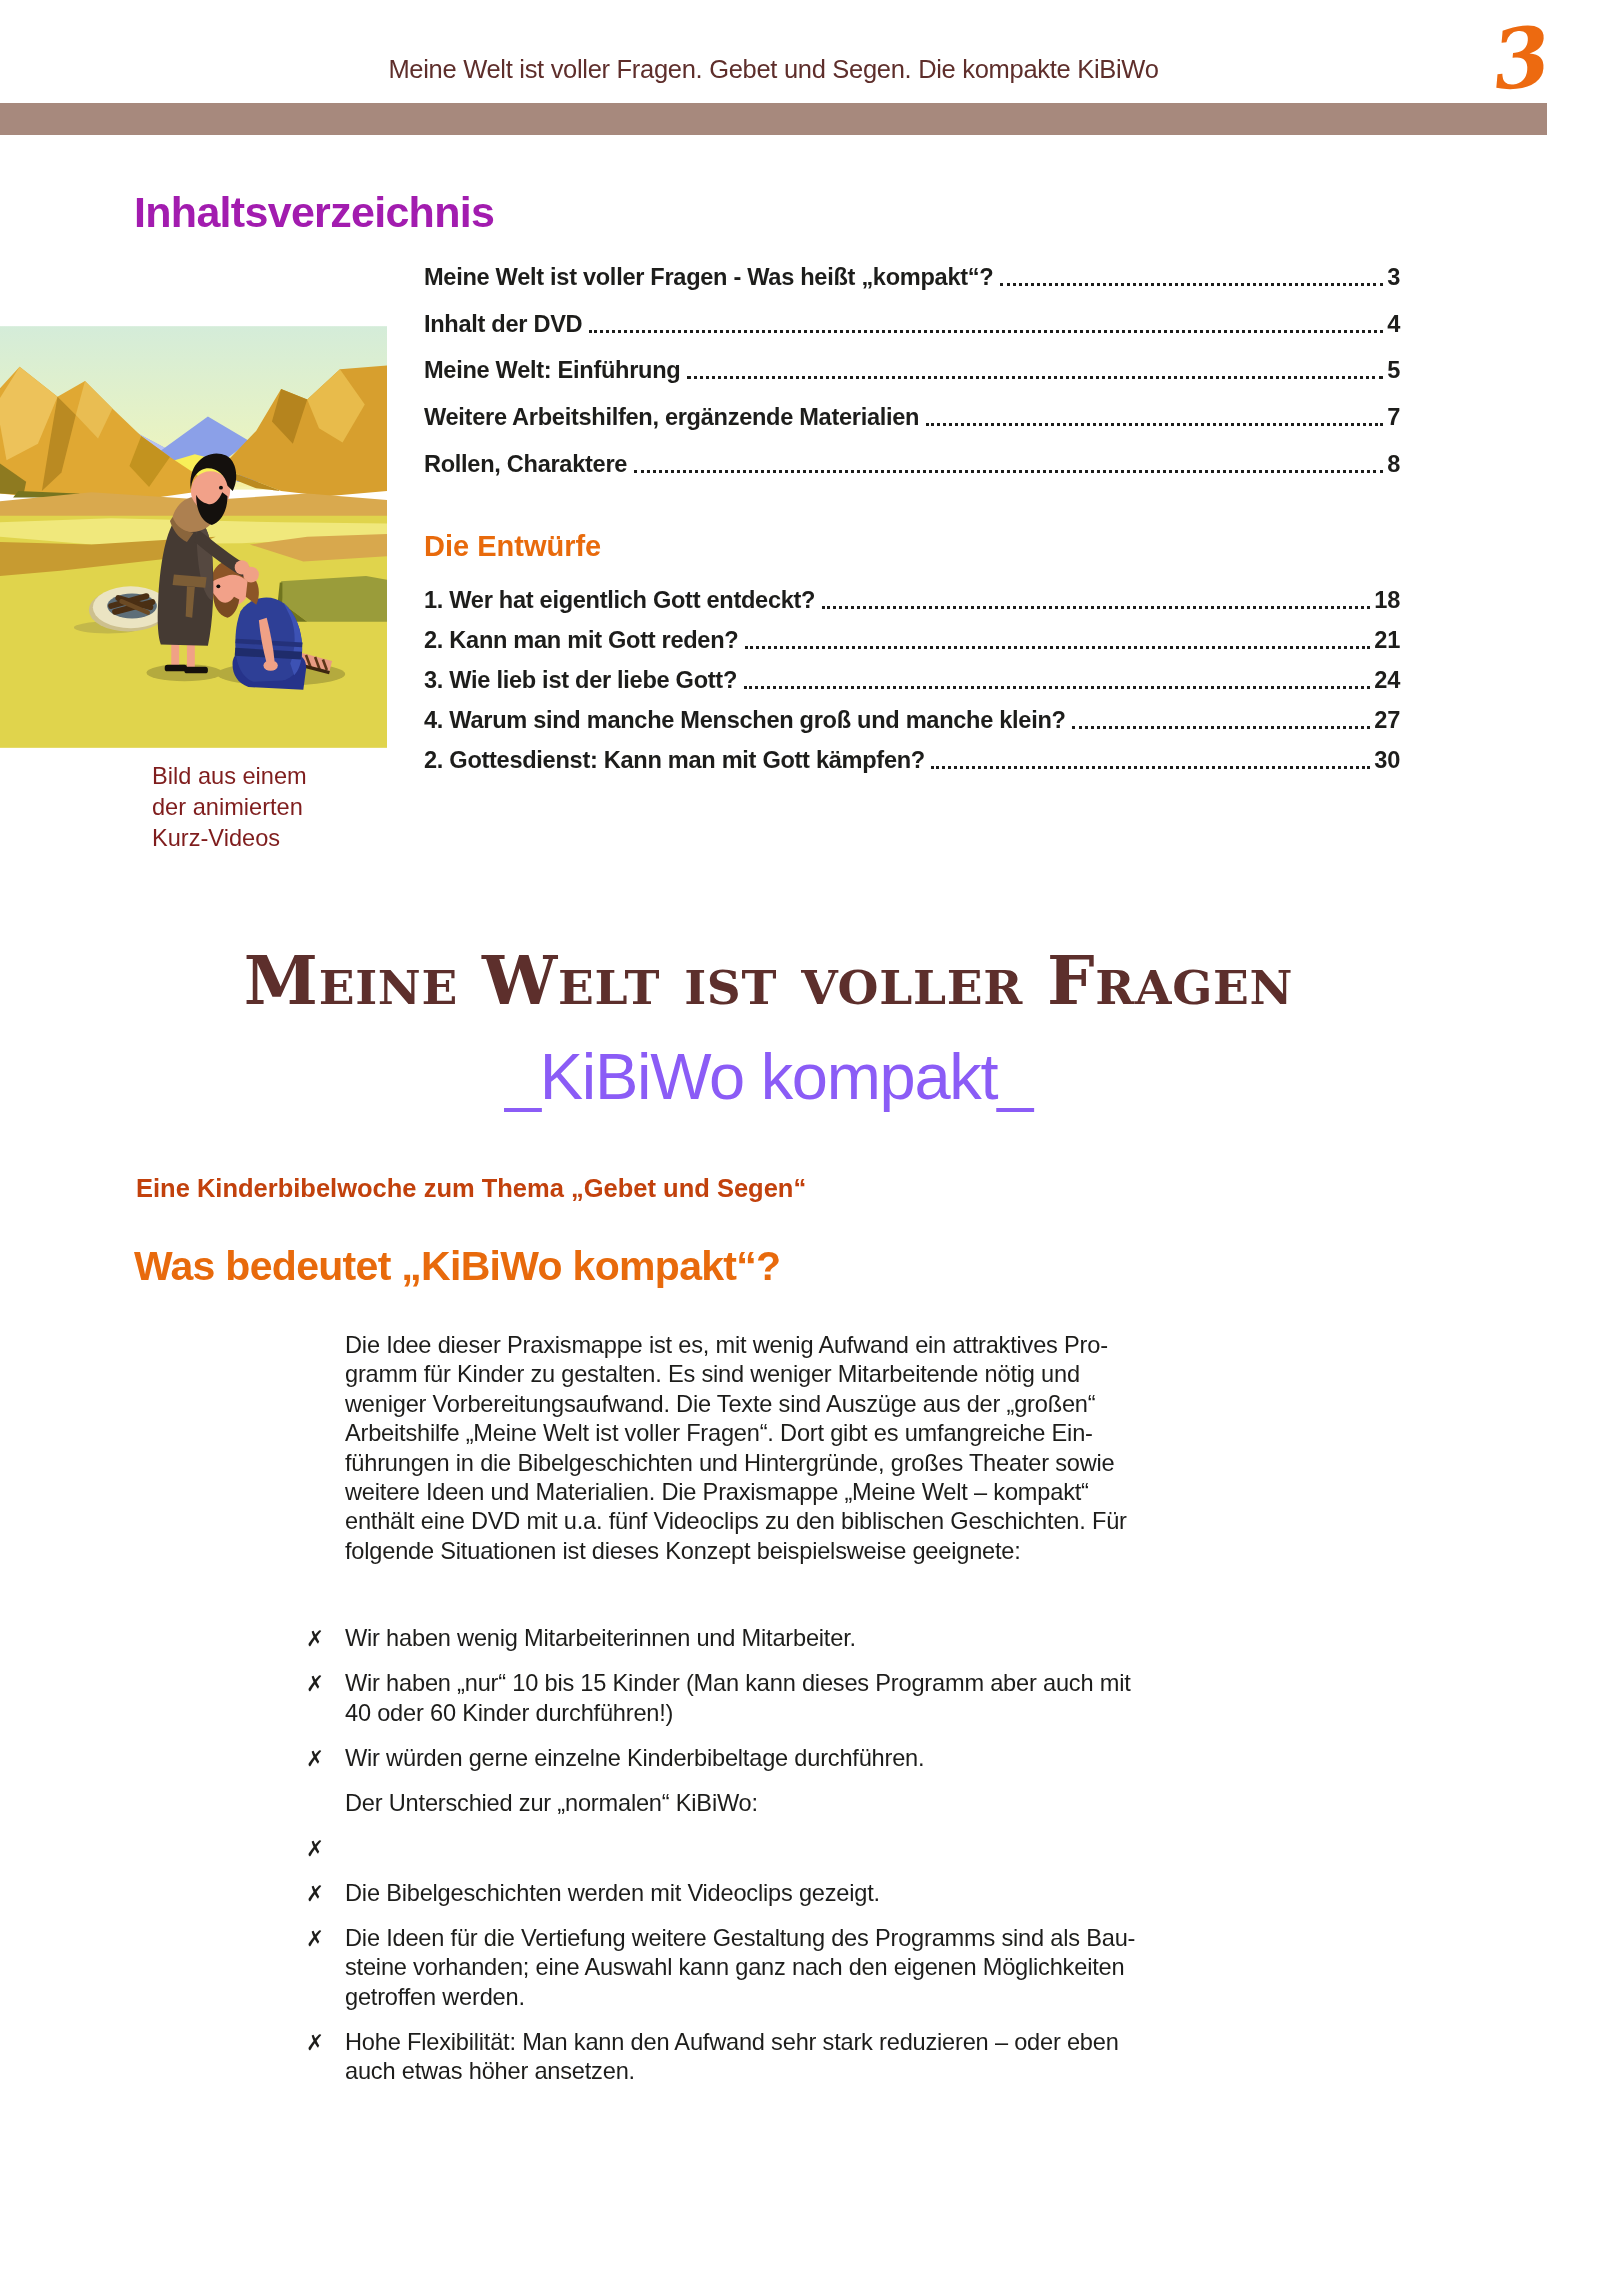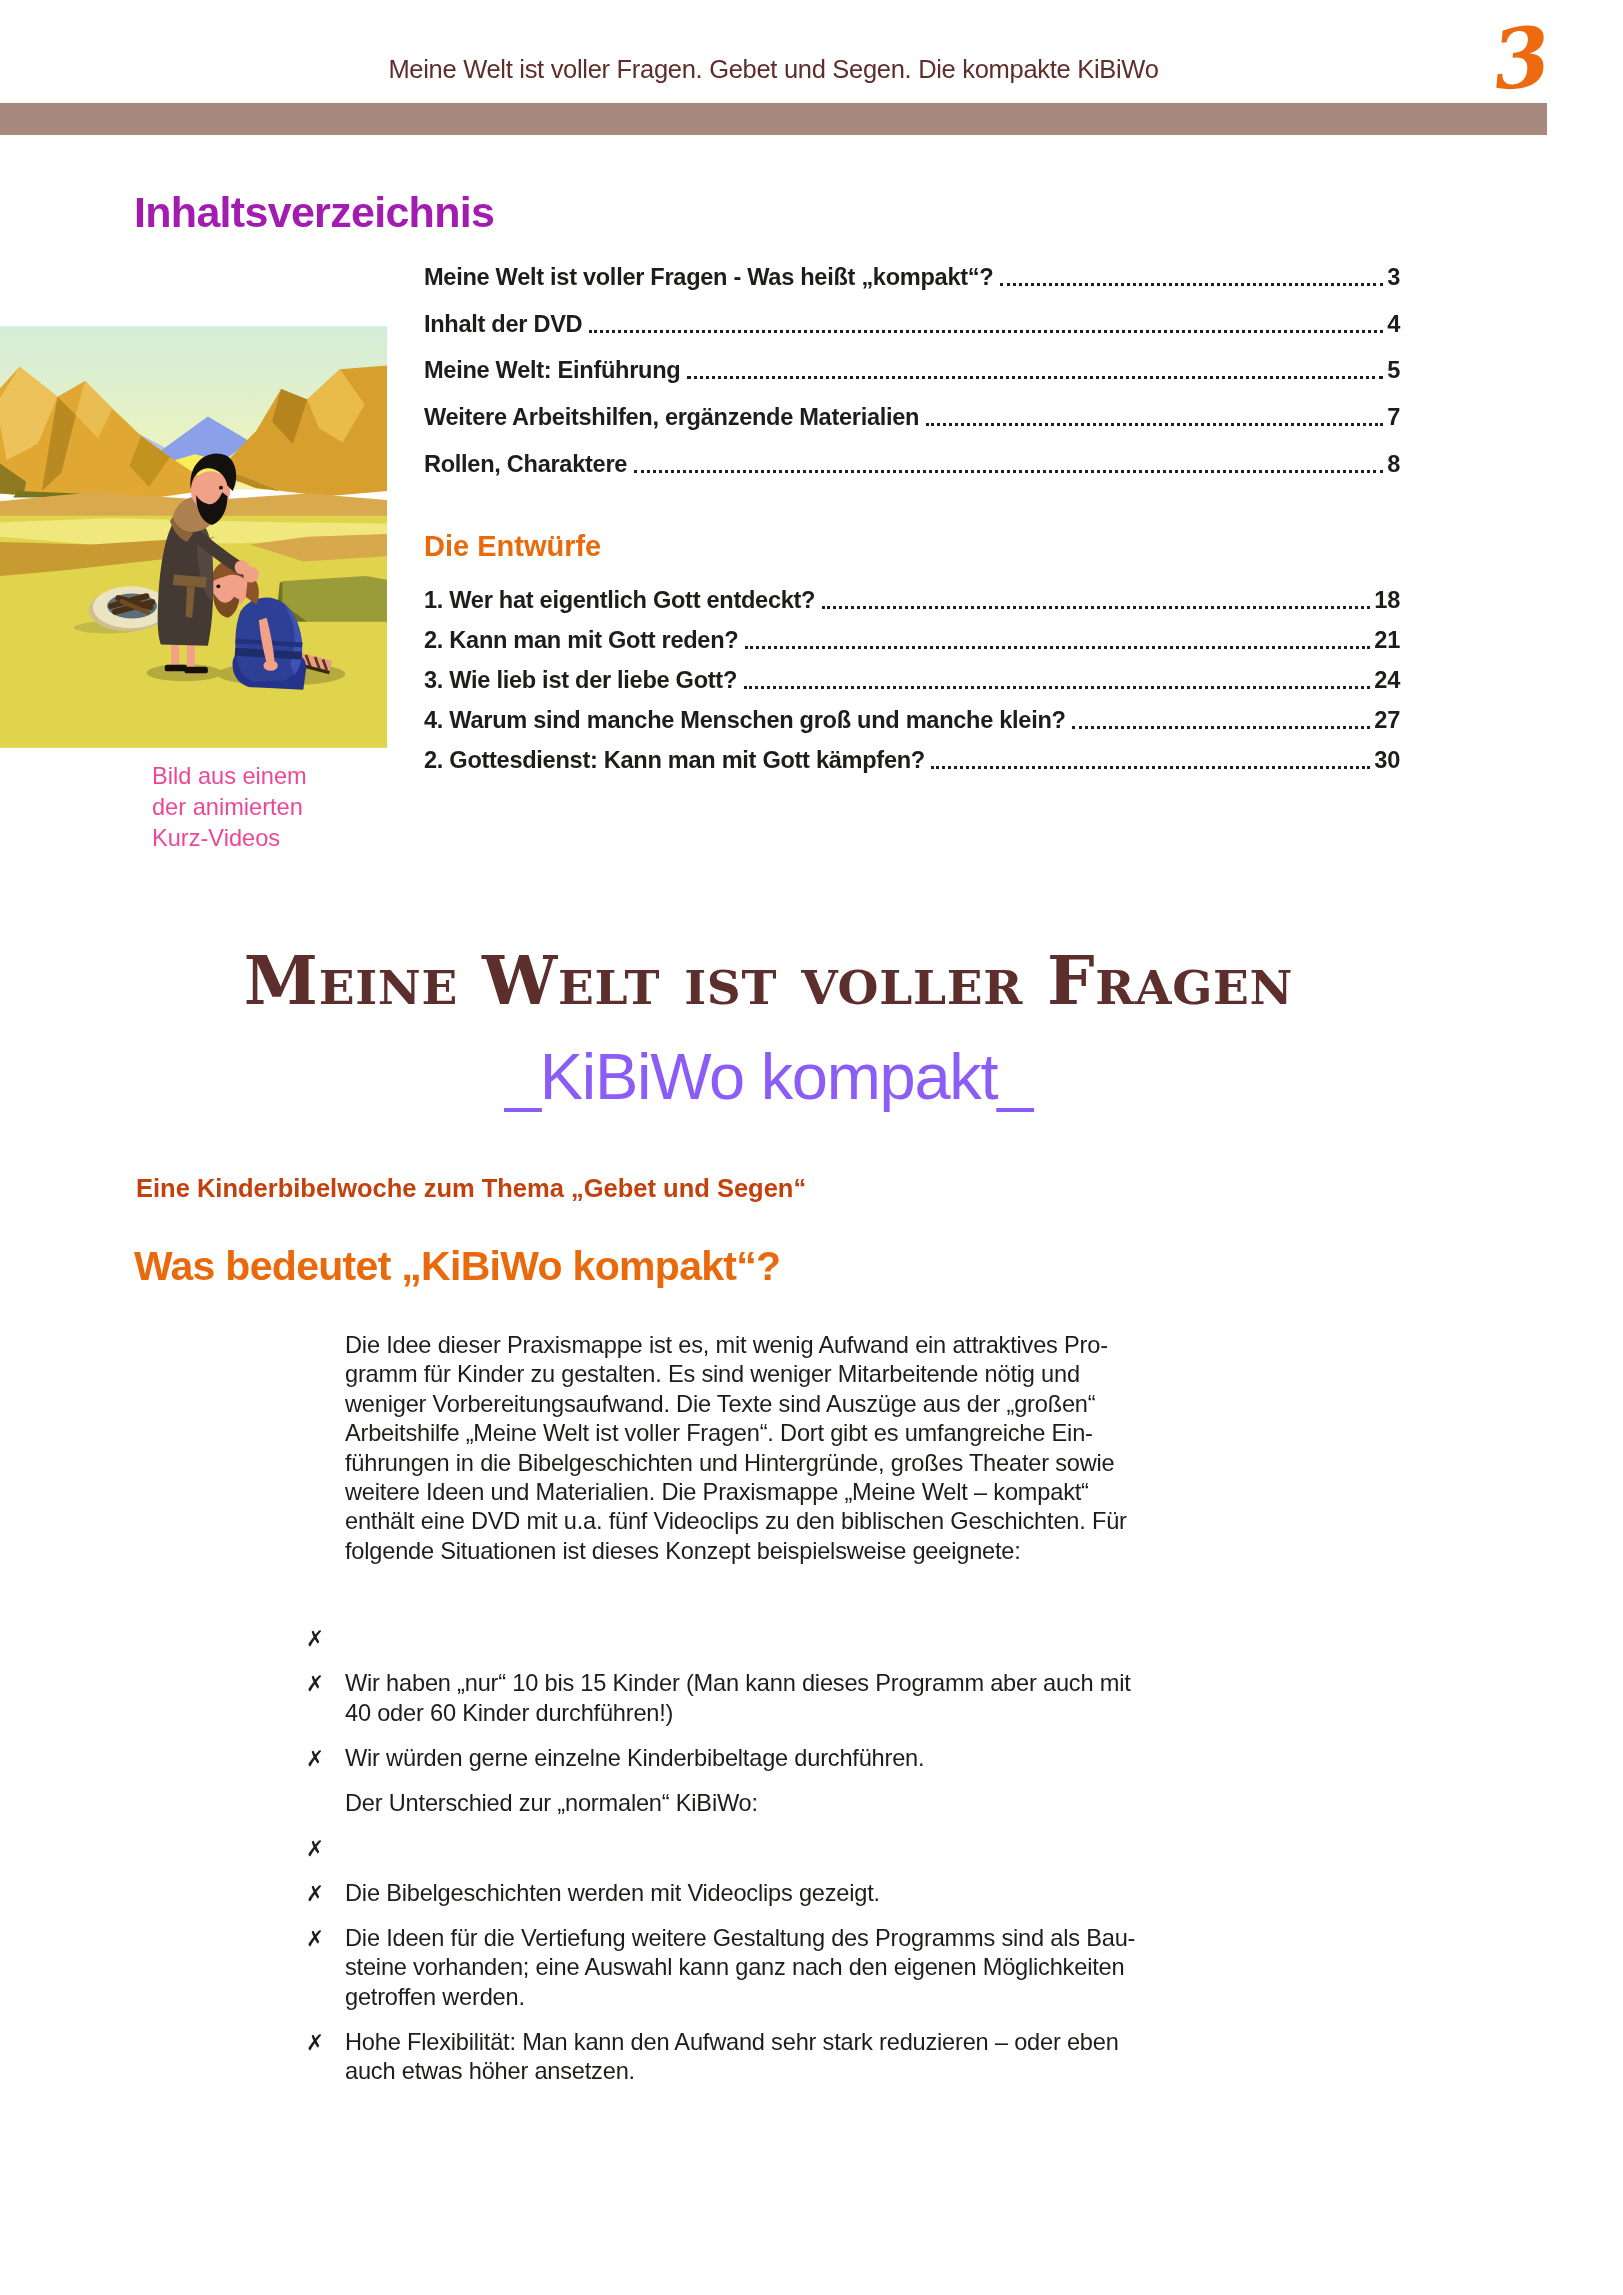--- a/index.html
+++ b/index.html
@@ -17,21 +17,21 @@
     font-size:82px; line-height:1; color:#ed6a10; transform:rotate(-6deg);
   }
   .top-bar { position:absolute; top:103px; left:0; width:1547px; height:32px; background:#a7897d; }
   .h1 {
     position:absolute; top:188px; left:134px; font-size:43px; font-weight:600;
     color:#a21caf; letter-spacing:-0.7px;
   }
   .illu { position:absolute; top:326px; left:0; width:387px; height:422px; }
   .caption {
     position:absolute; top:761px; left:152px; font-size:23.6px; line-height:31px;
-    color:#ec4899; white-space:pre-line;
+    color:#7f1d1d; white-space:pre-line;
   }
   .toc { position:absolute; left:424px; width:976px; }
   .toc-1 { top:263px; }
   .toc-2 { top:586px; }
   .toc-row {
     display:flex; align-items:flex-end; height:29px; margin-bottom:17.7px;
     font-weight:bold; font-size:23.6px; letter-spacing:-0.3px; line-height:29px;
   }
   .toc-2 .toc-row { margin-bottom:11px; }
   .toc-label { white-space:nowrap; }
@@ -250,20 +250,21 @@
 weniger Vorbereitungsaufwand. Die Texte sind Auszüge aus der „großen“
 Arbeitshilfe „Meine Welt ist voller Fragen“. Dort gibt es umfangreiche Ein-
 führungen in die Bibelgeschichten und Hintergründe, großes Theater sowie
 weitere Ideen und Materialien. Die Praxismappe „Meine Welt – kompakt“
 enthält eine DVD mit u.a. fünf Videoclips zu den biblischen Geschichten. Für
 folgende Situationen ist dieses Konzept beispielsweise geeignete:</div>
 
 <div class="lists">
   <div class="bullet">
     <span class="mark">✗</span>
+    <span class="btext">Wir haben wenig Mitarbeiterinnen und Mitarbeiter.</span>
   </div>
   <div class="bullet">
     <span class="mark">✗</span>
     <span class="btext">Wir haben „nur“ 10 bis 15 Kinder (Man kann dieses Programm aber auch mit
 40 oder 60 Kinder durchführen!)</span>
   </div>
   <div class="bullet">
     <span class="mark">✗</span>
     <span class="btext">Wir würden gerne einzelne Kinderbibeltage durchführen.</span>
   </div>

